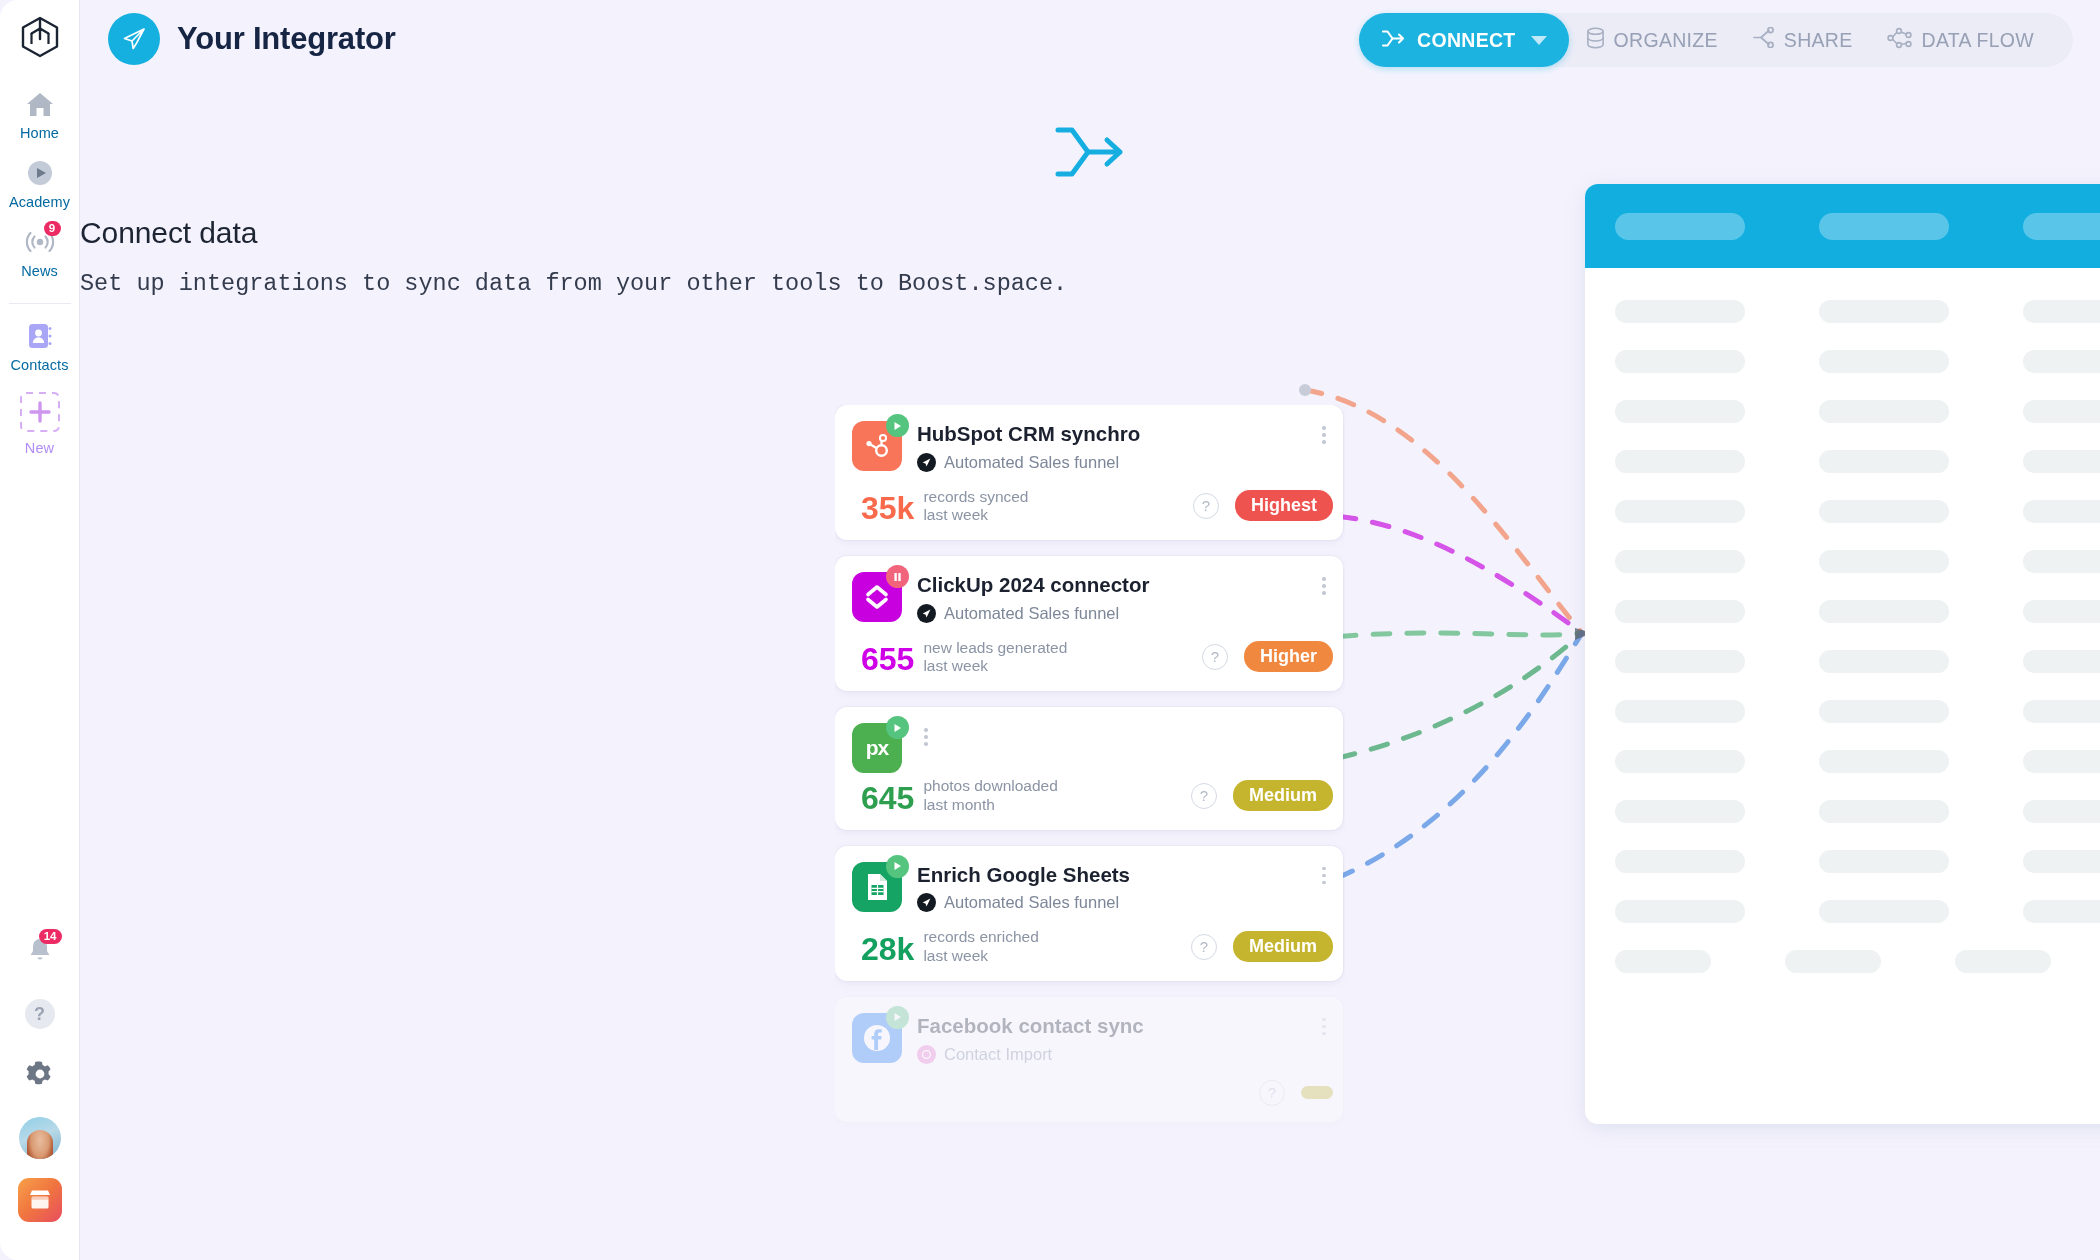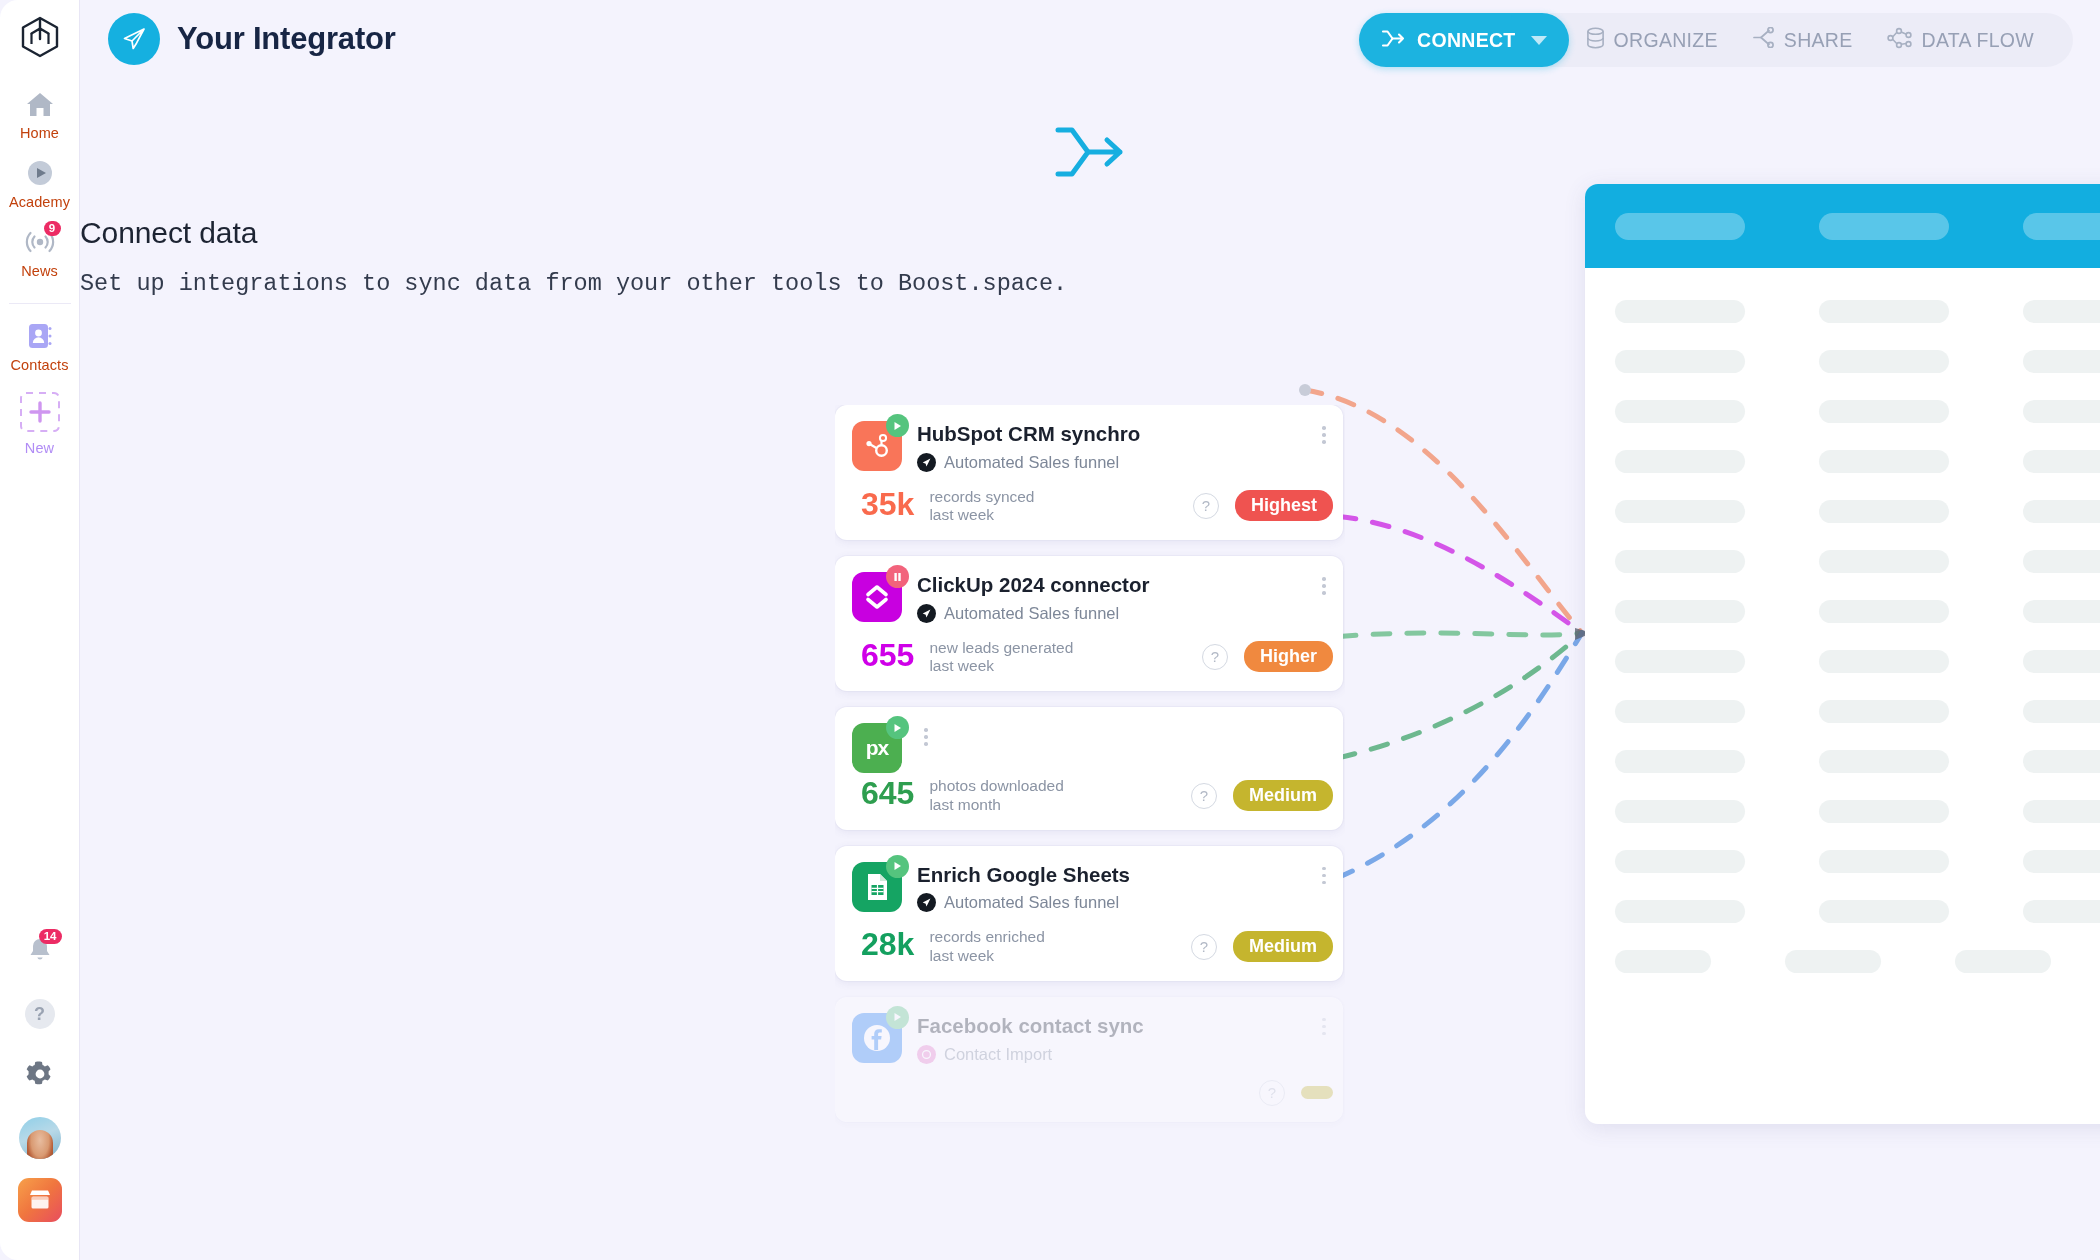--- a/index.html
+++ b/index.html
@@ -20,21 +20,21 @@
     display: flex; flex-direction: column; align-items: center;
     z-index: 20;
   }
   .brand-logo { margin-top: 14px; width: 46px; height: 46px; display:flex; align-items:center; justify-content:center; }
   .nav-group { margin-top: 18px; width: 100%; display: flex; flex-direction: column; align-items: center; }
   .nav-item {
     width: 100%; padding: 10px 0 6px 0; display: flex; flex-direction: column;
     align-items: center; cursor: pointer; position: relative;
   }
   .nav-icon { width: 34px; height: 32px; display: flex; align-items: center; justify-content: center; position: relative; }
-  .nav-label { margin-top: 5px; font-size: 14.5px; color: #c2410c; letter-spacing: .1px; }
+  .nav-label { margin-top: 5px; font-size: 14.5px; color: #0369a1; letter-spacing: .1px; }
   .nav-label.accent { color: #b18cf5; }
   .divider { width: 62px; height: 1px; background: #ebe9f6; margin: 18px 0 6px 0; }
   .badge {
     position: absolute; background: #ec2b64; color: #fff; font-size: 11.5px; font-weight: bold;
     border-radius: 9px; padding: 1px 5px 1.5px 5px; line-height: 1.1; min-width: 17px; text-align: center;
   }
   .badge.news { top: -5px; right: -4px; }
   .badge.bell { top: -7px; right: -9px; }
   .sidebar-bottom { margin-top: auto; display: flex; flex-direction: column; align-items: center; padding-bottom: 22px; width: 100%; }
   .sb-btn { width: 48px; height: 48px; display: flex; align-items: center; justify-content: center;
@@ -116,21 +116,21 @@
   .status-dot.run { background: #55c47e; }
   .status-dot.pause { background: #f2637c; }
   .card-titles { flex: 1; min-width: 0; padding-top: 1px; }
   .card-title { font-size: 20.5px; font-weight: bold; color: #1b212e; line-height: 1.15; }
   .card-sub { margin-top: 7px; display: flex; align-items: center; gap: 8px; }
   .sub-badge { width: 19px; height: 19px; border-radius: 50%; display:flex; align-items:center; justify-content:center; flex:0 0 19px; }
   .sub-text { font-size: 16.5px; color: #7d8798; }
   .kebab { width: 18px; flex: 0 0 18px; display: flex; flex-direction: column; align-items: center; gap: 3.5px; padding-top: 5px; cursor: pointer; }
   .kebab i { width: 3.5px; height: 3.5px; border-radius: 50%; background: #c3c8d4; display: block; }
   .card-bottom { display: flex; align-items: center; margin-top: 16px; padding-left: 0; }
-  .metric { display: flex; align-items: flex-start; gap: 15px; margin-left: 9px; }
+  .metric { display: flex; align-items: flex-end; gap: 9px; margin-left: 9px; }
   .metric-num { font-size: 32px; font-weight: bold; line-height: 1; }
   .metric-label { font-size: 15.5px; color: #8b94a4; line-height: 1.18; }
   .card-bottom-right { margin-left: auto; display: flex; align-items: center; gap: 16px; }
   .q-mark {
     width: 26px; height: 26px; border-radius: 50%; border: 1.6px solid #d4d9e2; color: #b2b9c6;
     font-size: 15px; display: flex; align-items: center; justify-content: center;
   }
   .pill {
     border-radius: 15px; color: #fff; font-size: 18px; font-weight: bold;
     padding: 6px 16px 7px 16px; line-height: 1;

